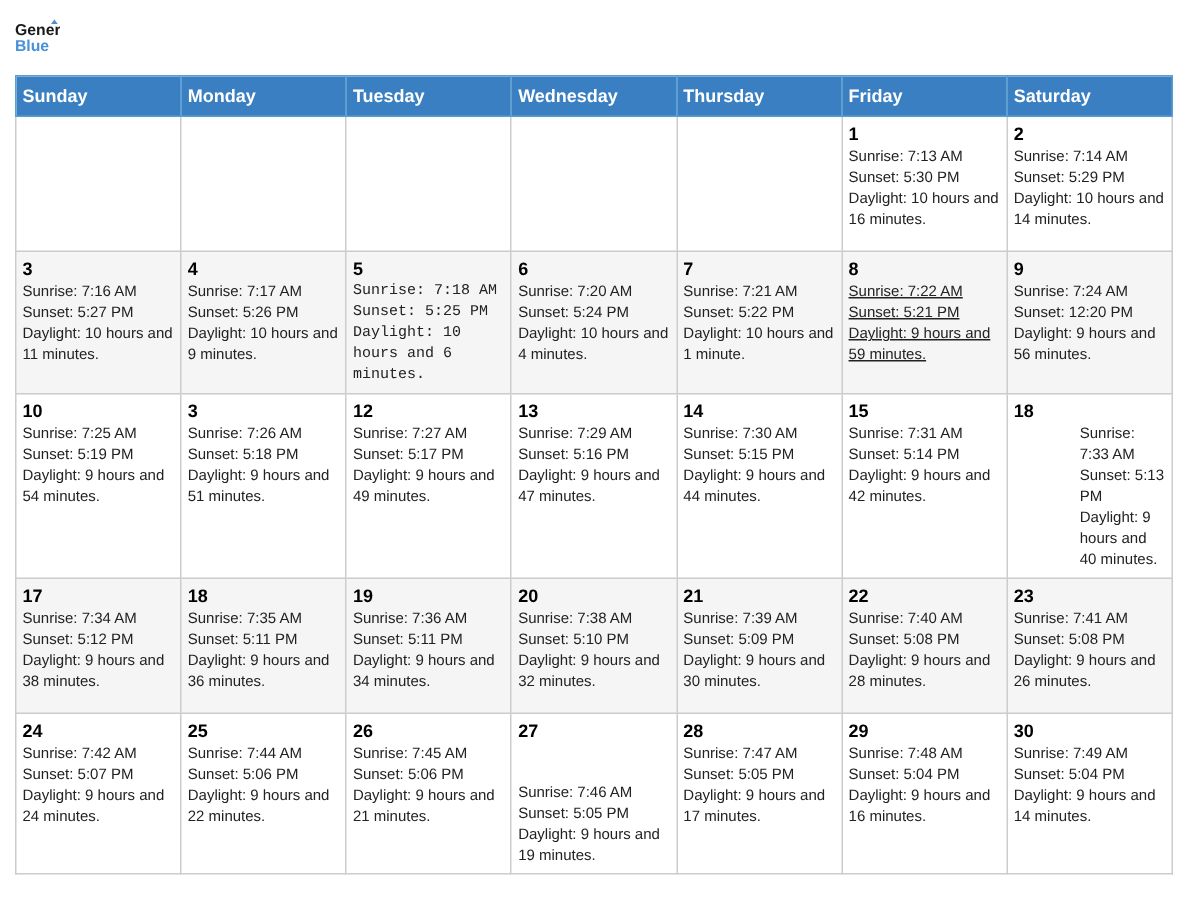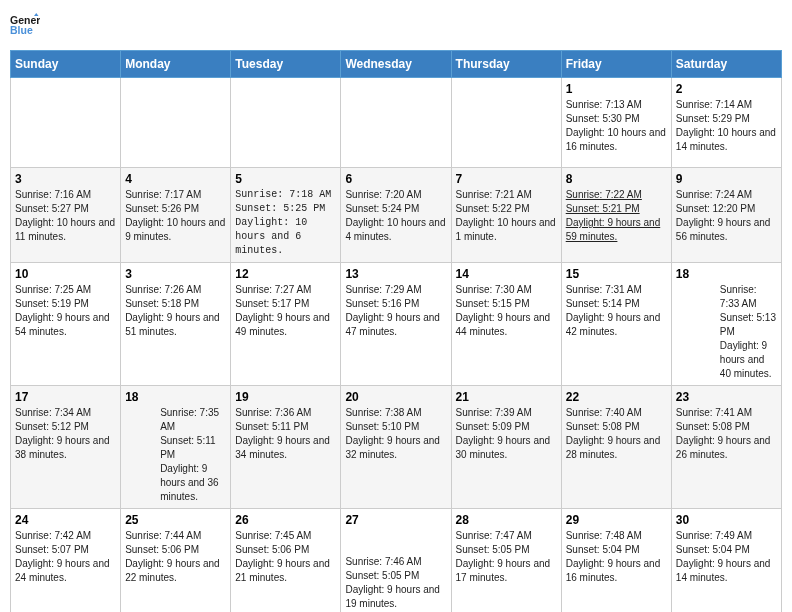--- a/index.html
+++ b/index.html
@@ -217,21 +217,21 @@
       </tr>
       <tr class="row-even">
         <td>
           <span class="day-number">17</span>
           <div class="day-info" style="white-space: pre-line;">Sunrise: 7:34 AM
 Sunset: 5:12 PM
 Daylight: 9 hours and 38 minutes.</div>
         </td>
         <td>
           <span class="day-number">18</span>
-          <div class="day-info" style="white-space: pre-line; margin-left: 35px;">Sunrise: 7:35 AM
+          <div class="day-info" style="white-space: pre-line;">Sunrise: 7:35 AM
 Sunset: 5:11 PM
 Daylight: 9 hours and 36 minutes.</div>
         </td>
         <td>
           <span class="day-number">19</span>
           <div class="day-info" style="white-space: pre-line;">Sunrise: 7:36 AM
 Sunset: 5:11 PM
 Daylight: 9 hours and 34 minutes.</div>
         </td>
         <td>

